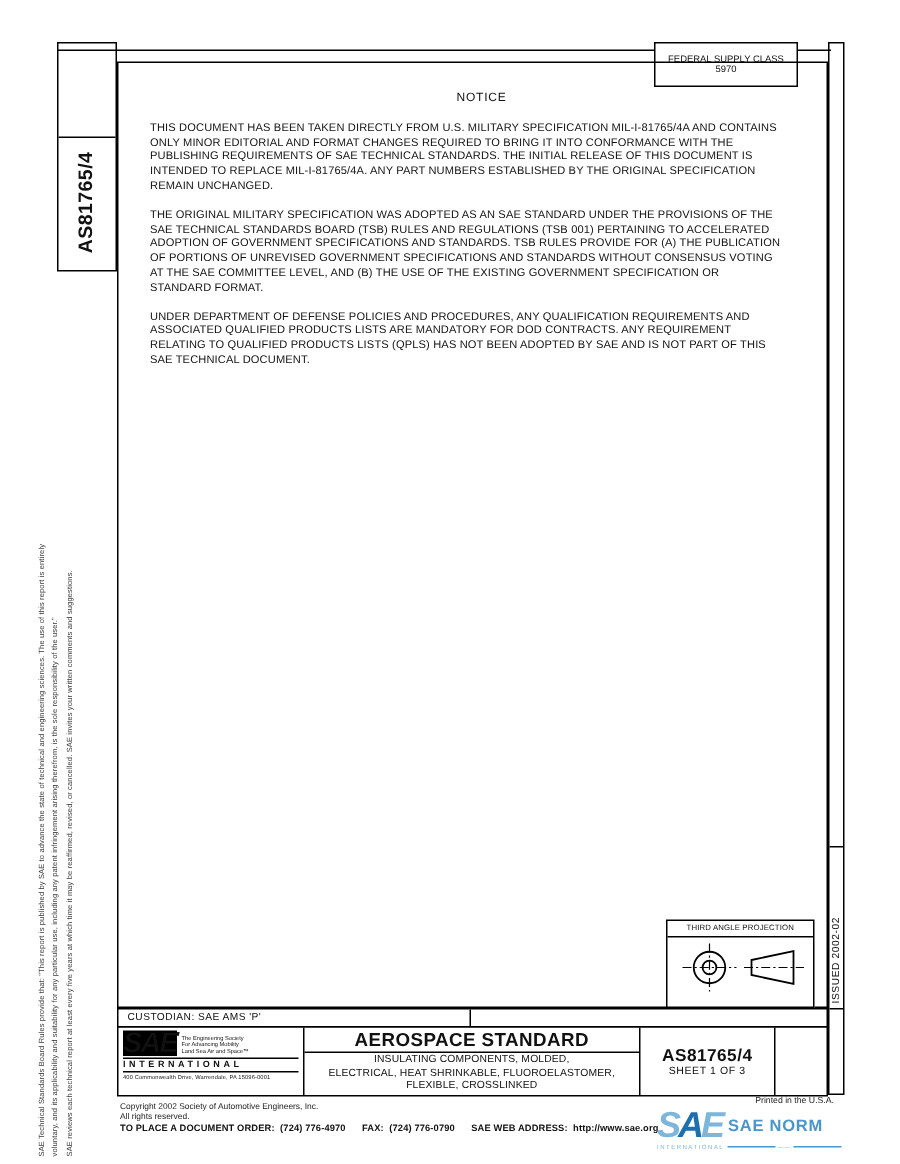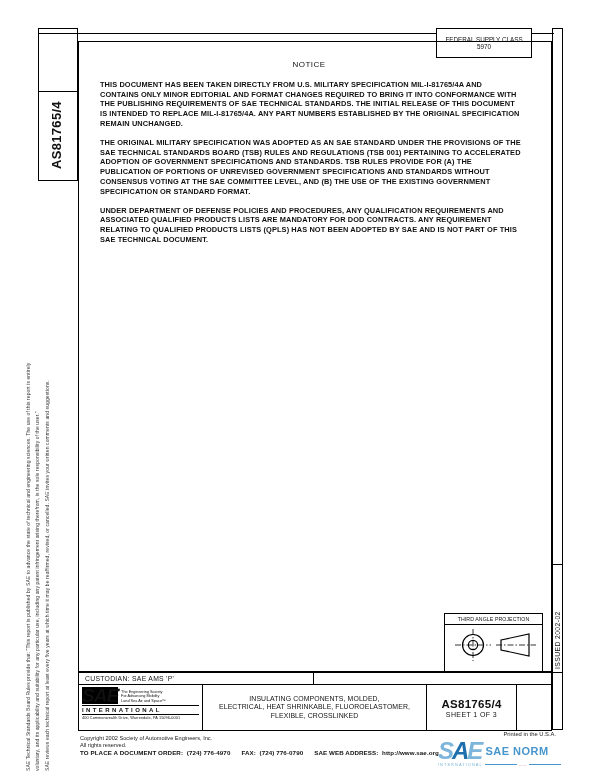--- a/index.html
+++ b/index.html
@@ -19,23 +19,23 @@
   .fsc-box{left:436px;top:28px;width:96px;height:30px;border:1.4px solid #000;background:#fff;
            box-sizing:border-box;display:flex;flex-direction:column;justify-content:center;
            text-align:center;font-size:6.3px;line-height:7.5px;}
   
   .right-strip{left:552px;top:28px;width:11px;height:702px;border:1.4px solid #000;box-sizing:border-box;}
   .right-strip .tick{position:absolute;left:0;right:0;border-top:1.2px solid #000;}
   .issued{left:553.5px;top:669px;width:102px;transform:rotate(-90deg);transform-origin:0 0;
           position:absolute;font-size:6.8px;letter-spacing:.4px;white-space:nowrap;}
   
   .main-box{left:78px;top:41px;width:474px;height:631px;border:1.6px solid #000;box-sizing:border-box;}
-  .notice-title{left:72px;top:60px;width:474px;text-align:center;font-size:8px;letter-spacing:.5px;}
+  .notice-title{left:84px;top:60px;width:474px;text-align:center;font-size:8px;letter-spacing:.5px;}
   .body-text{left:100px;top:80px;width:422px;font-size:7.4px;line-height:9.7px;letter-spacing:.1px;}
-  .body-text p{margin:0 0 9.5px 0;font-weight:bold;}
+  .body-text p{margin:0 0 9.5px 0;}
   
   .proj-box{left:444px;top:613px;width:99px;height:59px;border:1.2px solid #000;box-sizing:border-box;background:#fff;}
   .proj-head{border-bottom:1.2px solid #000;font-size:5.2px;text-align:center;padding:2px 0 1.5px 0;letter-spacing:.1px;}
   
   .cust-row{left:78px;top:672px;width:474px;height:13px;border:1.6px solid #000;box-sizing:border-box;}
   .cust-row .vdiv{position:absolute;left:234px;top:0;bottom:0;border-left:1.4px solid #000;}
   .cust-text{position:absolute;left:6px;top:2px;font-size:6.8px;letter-spacing:.3px;}
   
   .title-block{left:78px;top:684px;width:474px;height:47px;border:1.6px solid #000;box-sizing:border-box;display:flex;}
   .tb-cell{box-sizing:border-box;height:100%;}
@@ -135,20 +135,21 @@
         <div class="sae-tagline">
           <div>The Engineering Society</div>
           <div>For Advancing Mobility</div>
           <div>Land Sea Air and Space™</div>
         </div>
       </div>
       <div class="sae-intl">INTERNATIONAL</div>
       <div class="sae-addr">400 Commonwealth Drive, Warrendale, PA 15096-0001</div>
     </div>
     <div class="tb-cell tb-title">
+      <div class="tb-doc-type">AEROSPACE STANDARD</div>
       <div class="tb-doc-title">
         <div>INSULATING COMPONENTS, MOLDED,</div>
         <div>ELECTRICAL, HEAT SHRINKABLE, FLUOROELASTOMER,</div>
         <div>FLEXIBLE, CROSSLINKED</div>
       </div>
     </div>
     <div class="tb-cell tb-num">
       <div class="tb-doc-number">AS81765/4</div>
       <div class="tb-sheet">SHEET 1 OF 3</div>
     </div>

